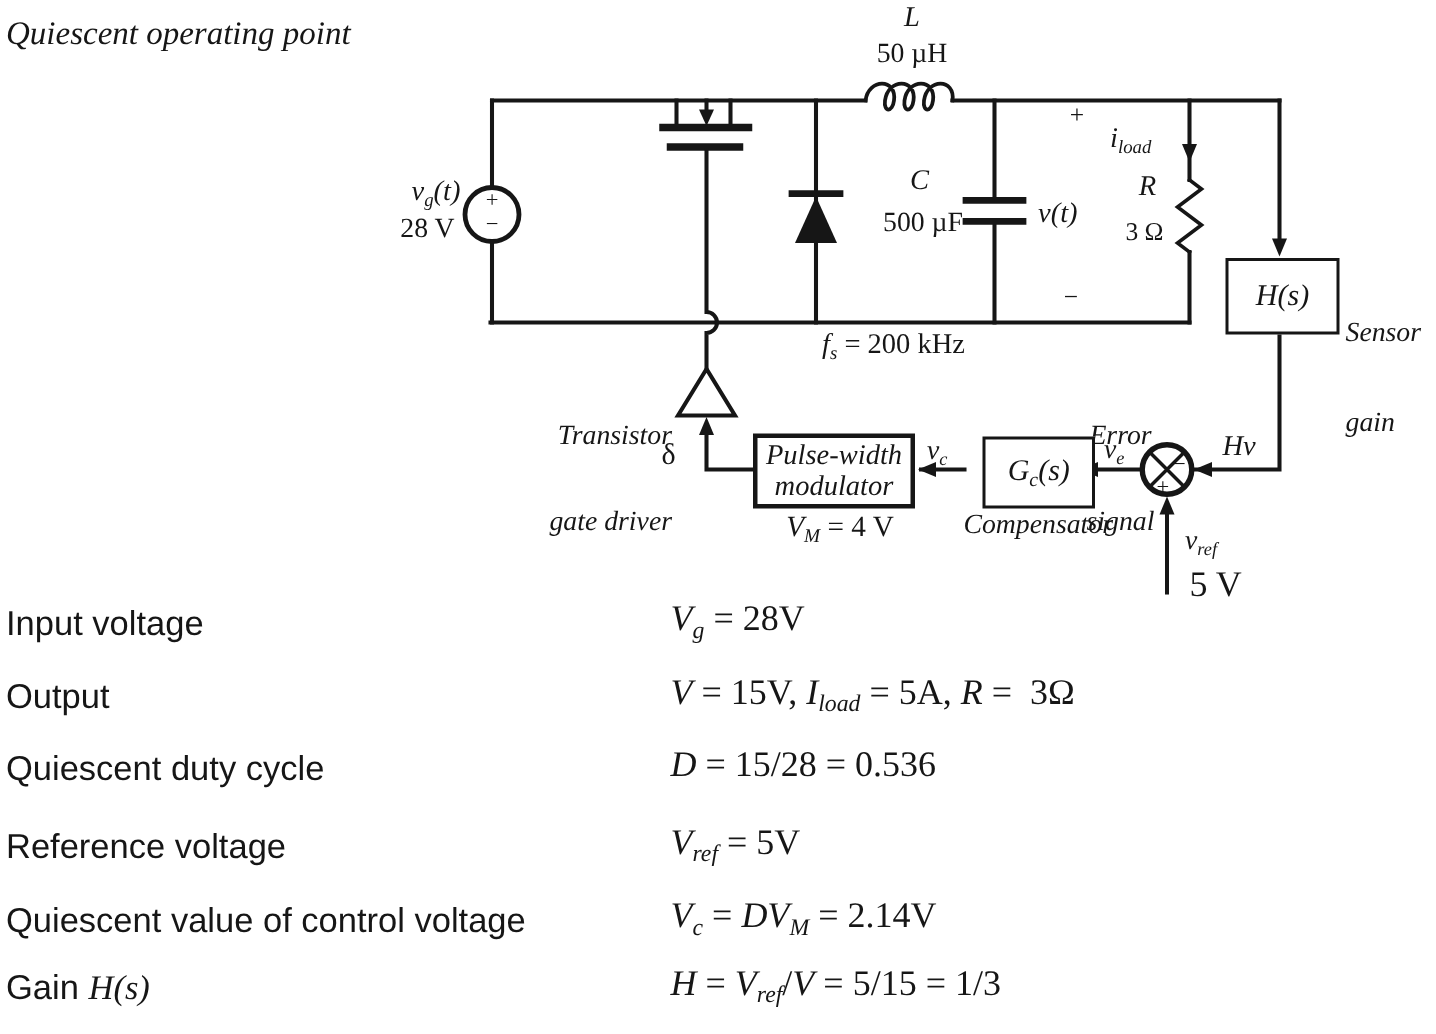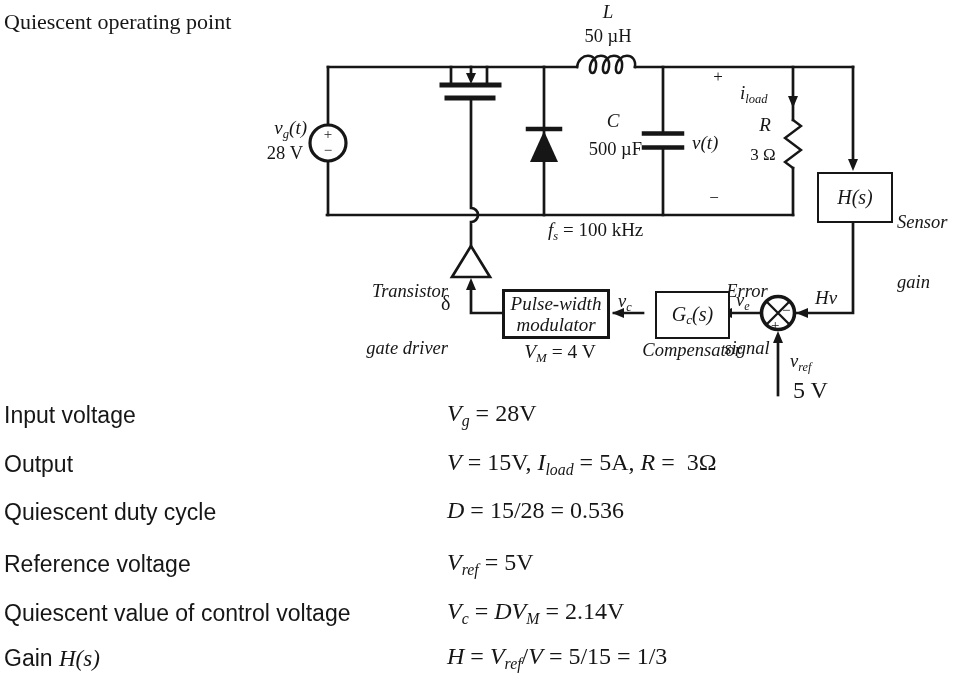--- a/index.html
+++ b/index.html
@@ -4,21 +4,21 @@
 <style>
   html,body{margin:0;padding:0;background:#fff;}
   .stage{position:relative;width:957px;height:689px;background:#ffffff;
          font-family:"Liberation Serif",serif;color:#161616;overflow:hidden;}
   svg.wires{position:absolute;left:0;top:0;}
   .cl{position:absolute;white-space:pre;line-height:1.04;font-size:19px;}
   .it{font-style:italic;}
   .ctr{text-align:center;}
   .rgt{text-align:right;}
   .sm{font-size:15px;line-height:1;}
-  .title{position:absolute;left:4px;top:9px;font-size:22px;white-space:pre;}
+  .title{position:absolute;left:4px;top:9px;font-size:22px;white-space:pre;font-style:italic;}
   .box{position:absolute;box-sizing:border-box;border:2.5px solid #161616;background:#fff;
        display:flex;flex-direction:column;align-items:center;justify-content:center;text-align:center;}
   .box.thick{border-width:3.5px;}
   .boxline{font-style:italic;font-size:19px;line-height:21px;white-space:pre;}
   .boxline.lg{font-size:20px;}
   .cap2 div{white-space:pre;}
   .p-n{font-style:normal;}
   .p-i{font-style:italic;}
   .p-sub{font-style:italic;font-size:66%;position:relative;top:.3em;}
   .p-si{font-family:"Liberation Serif",serif;font-style:italic;}
@@ -83,21 +83,21 @@
   <div class="cl ctr" style="left:576px;top:27px;width:64px;font-size:18.5px;">50 µH</div>
 
   <div class="cl rgt" style="left:255px;top:118px;width:52px;"><span class="p-i">v</span><span class="p-sub">g</span><span class="p-i">(t)</span></div>
   <div class="cl rgt" style="left:255px;top:144px;width:48px;font-size:18.5px;">28 V</div>
   <div class="cl ctr sm" style="left:318px;top:127px;width:20px;">+</div>
   <div class="cl ctr sm" style="left:318px;top:143px;width:20px;">−</div>
 
   <div class="cl it ctr" style="left:598px;top:111px;width:30px;">C</div>
   <div class="cl rgt" style="left:574px;top:140px;width:68px;font-size:18.5px;">500 µF</div>
 
-  <div class="cl" style="left:548px;top:220px;"><span class="p-i">f</span><span class="p-sub">s</span><span class="p-n"> = 100 kHz</span></div>
+  <div class="cl" style="left:548px;top:220px;"><span class="p-i">f</span><span class="p-sub">s</span><span class="p-n"> = 200 kHz</span></div>
 
   <div class="cl ctr" style="left:708px;top:68px;width:20px;font-size:17px;">+</div>
   <div class="cl ctr" style="left:704px;top:189px;width:20px;font-size:17px;">−</div>
   <div class="cl it" style="left:692px;top:133px;">v(t)</div>
 
   <div class="cl" style="left:740px;top:83px;"><span class="p-i">i</span><span class="p-sub">load</span></div>
   <div class="cl it ctr" style="left:753px;top:115px;width:24px;">R</div>
   <div class="cl ctr" style="left:746px;top:146px;width:34px;font-size:17px;">3 Ω</div>
 
   <div class="box" style="left:817px;top:172px;width:76px;height:51px;">

